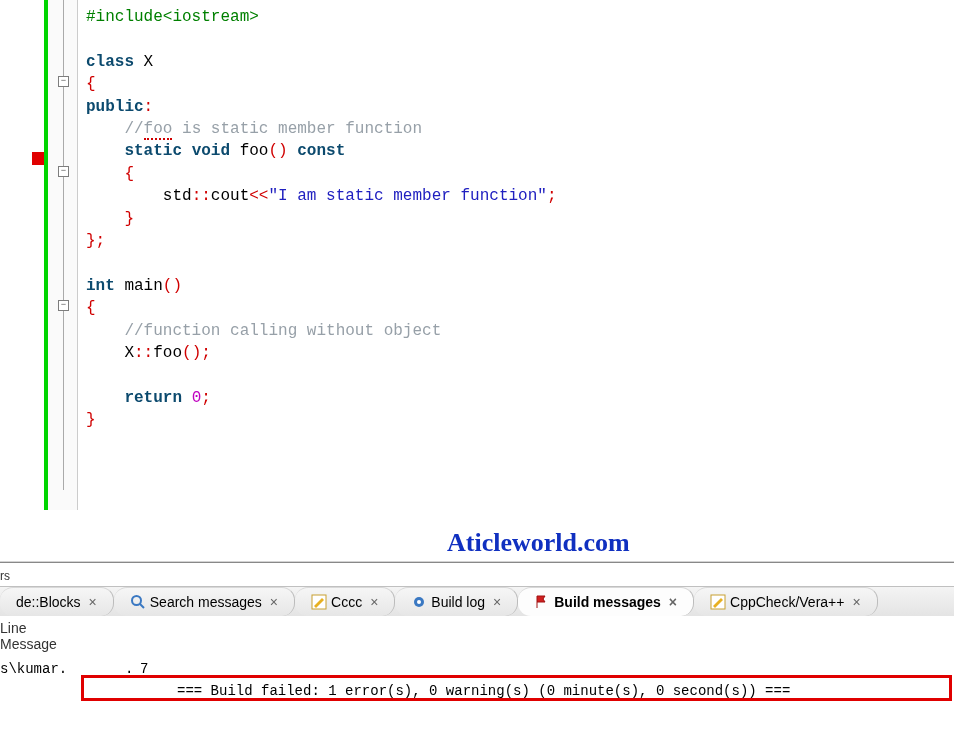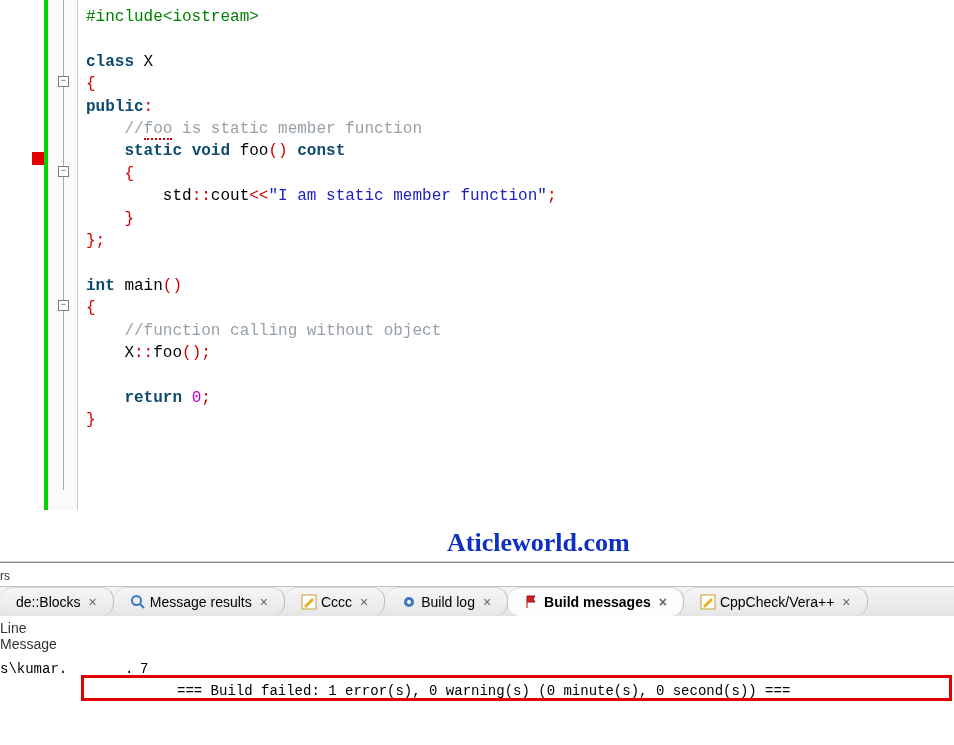--- a/index.html
+++ b/index.html
@@ -207,21 +207,21 @@
       <span>de::Blocks</span>
       <span class="close">×</span>
     </div>
     <div class="tab">
       <span class="icon">
         <svg viewBox="0 0 16 16" width="16" height="16">
           <circle cx="6.5" cy="6.5" r="4.5" fill="none" stroke="#3a78c2" stroke-width="2"></circle>
           <line x1="10" y1="10" x2="14" y2="14" stroke="#3a78c2" stroke-width="2"></line>
         </svg>
       </span>
-      <span>Message results</span>
+      <span>Search messages</span>
       <span class="close">×</span>
     </div>
     <div class="tab">
       <span class="icon">
         <svg viewBox="0 0 16 16" width="16" height="16">
           <rect x="1" y="1" width="14" height="14" fill="#fff" stroke="#c8a030"></rect>
           <path d="M3 12 L11 4 L13 6 L5 14 Z" fill="#e8b020"></path>
         </svg>
       </span>
       <span>Cccc</span>

